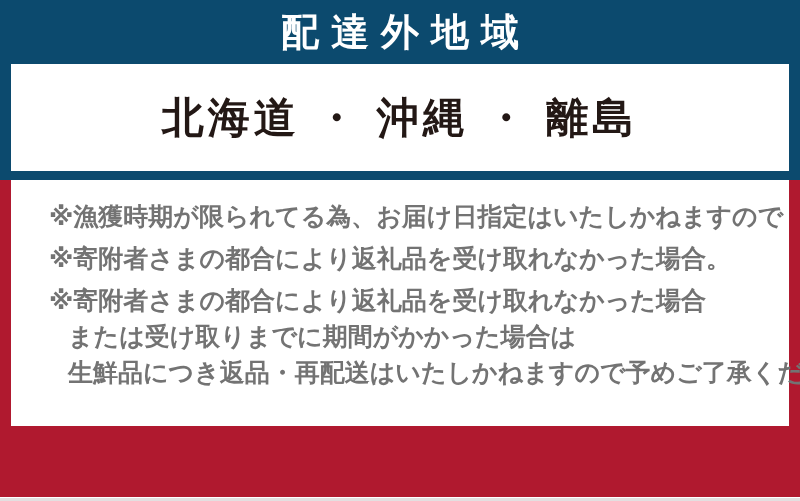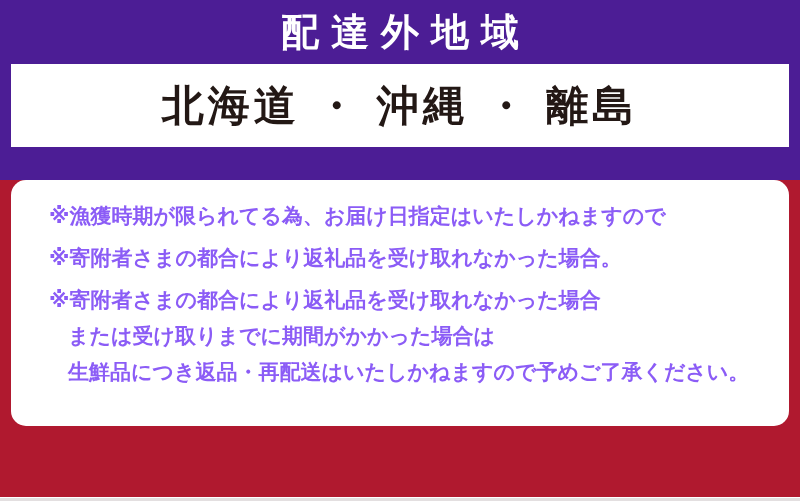--- a/index.html
+++ b/index.html
@@ -10,21 +10,21 @@
   .canvas {
     position: relative;
     width: 800px;
     height: 501px;
     overflow: hidden;
     font-family: "Liberation Sans", "DejaVu Sans", sans-serif;
     font-weight: bold;
   }
   
   .gray-section {
-    background: #4c1d95;
+    background: #0c4a6e;
     height: 180px;
   }
   .section-header {
     display: flex;
     align-items: center;
     justify-content: center;
     color: #ffffff;
     font-size: 38px;
     font-weight: bold;
     white-space: nowrap;
@@ -32,21 +32,21 @@
   .section-header.gray {
     height: 64px;
     letter-spacing: 12px;
     text-indent: 12px; 
   }
   .white-box {
     background: #ffffff;
     margin: 0 11px;
   }
   .regions-box {
-    height: 83px;
+    height: 107px;
     display: flex;
     align-items: center;
     justify-content: center;
   }
   .regions-text {
     color: #231815;
     font-size: 42px;
     letter-spacing: 4px;
     white-space: nowrap;
   }
@@ -57,24 +57,23 @@
   }
   .section-header.red {
     height: 62px;
     letter-spacing: 14px;
     text-indent: 14px;
   }
   .notes-box {
     height: 246px;
     box-sizing: border-box;
     padding: 18px 20px 0 38px;
-    color: #8b5cf6;
-    font-size: 21px;
+    color: #737373;
+    font-size: 25px;
     line-height: 36px;
-    border-radius: 15px;
   }
   .note {
     margin-bottom: 6px;
   }
   .note-line {
     white-space: nowrap;
   }
   .note-line.cont {
     padding-left: 19px;
   }

